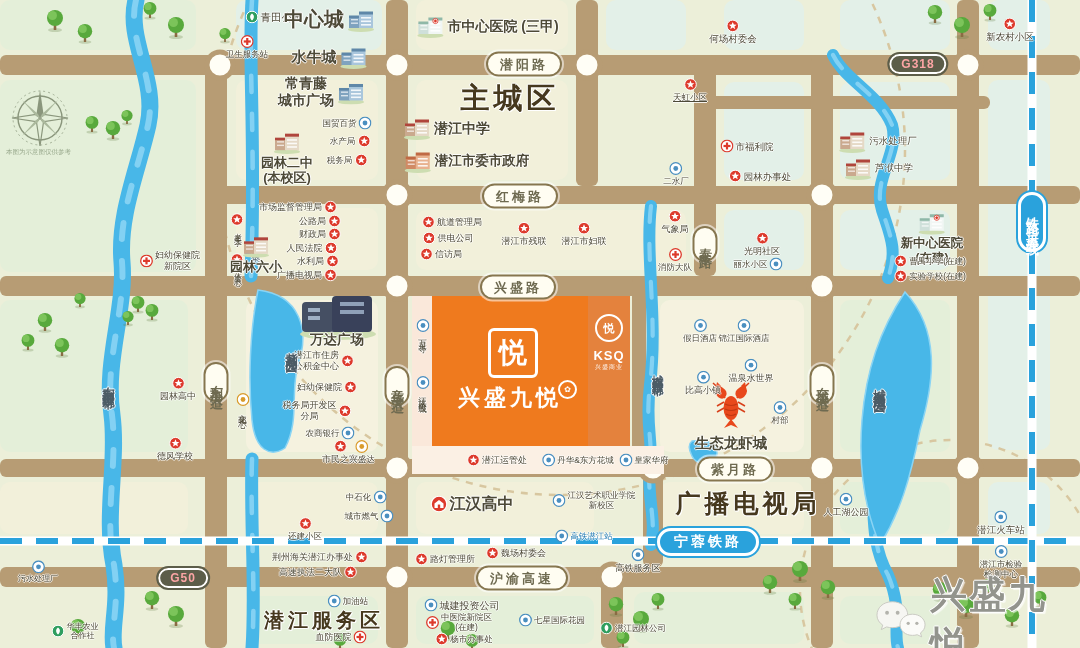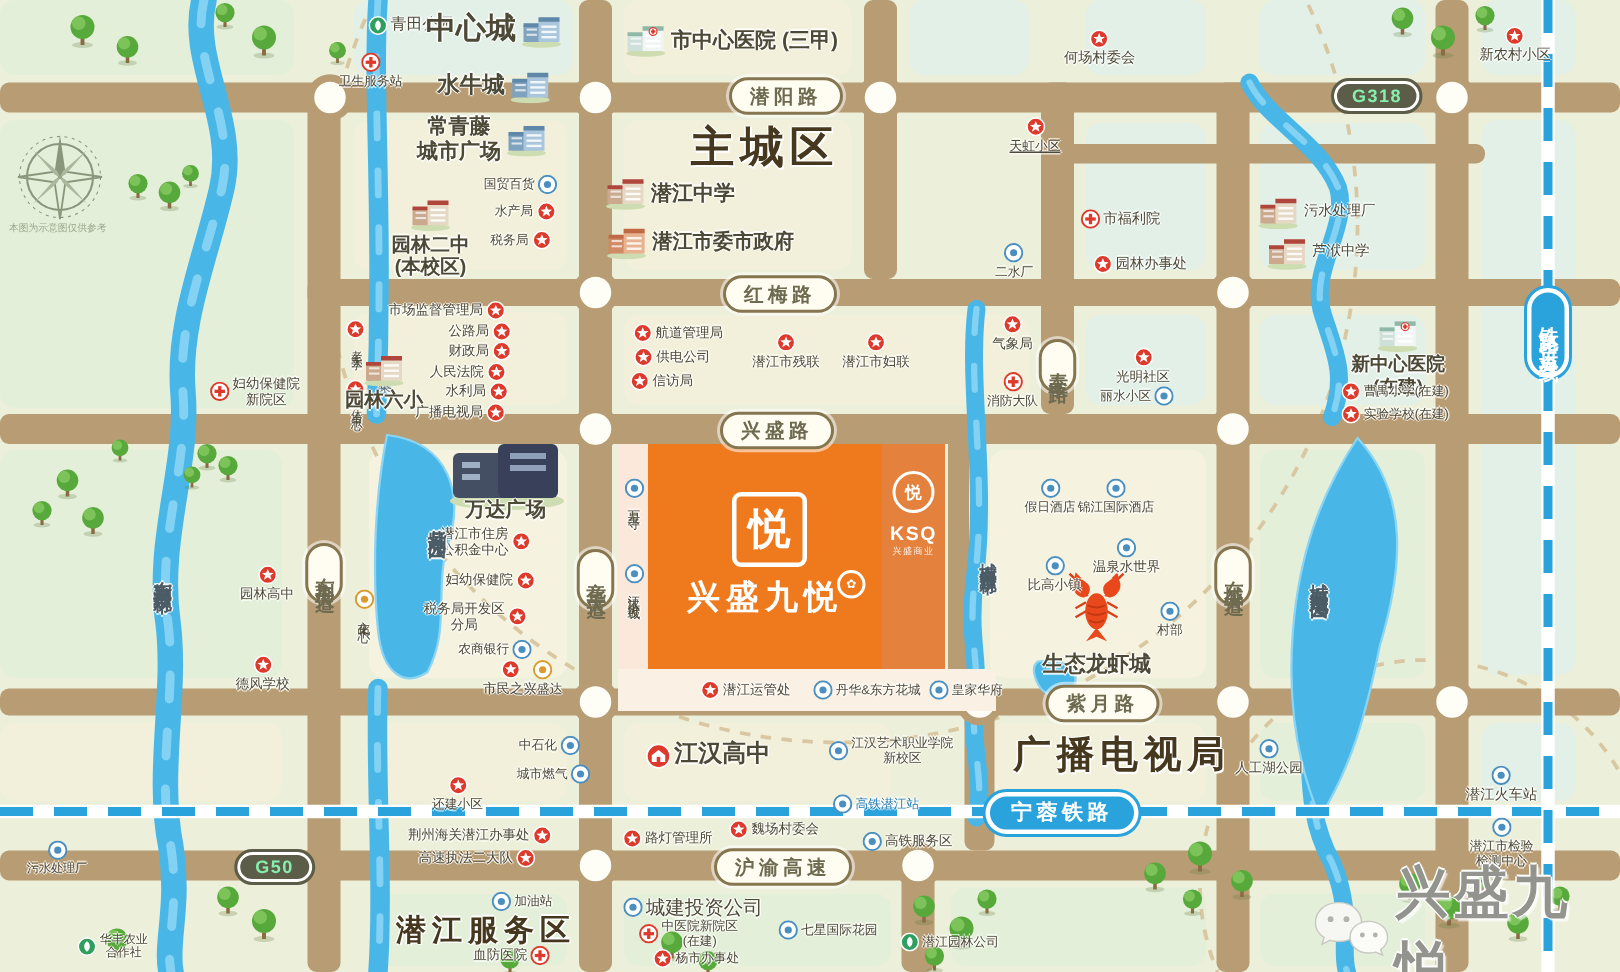--- a/index.html
+++ b/index.html
@@ -12,21 +12,21 @@
     text-shadow:0 1px 0 rgba(255,255,255,.85),0 -1px 0 rgba(255,255,255,.85),
     1px 0 0 rgba(255,255,255,.85),-1px 0 0 rgba(255,255,255,.85);}
   .lbl.col{flex-direction:column;gap:1px;}
   .lbl .vtxt{writing-mode:vertical-rl;letter-spacing:2px;}
   .cap{position:absolute;transform:translate(-50%,-50%);background:#fffdf2;
     border:2px solid #86764f;border-radius:999px;color:#6e6a50;font-weight:bold;
     display:flex;align-items:center;justify-content:center;z-index:40;
     box-shadow:0 0 0 2px rgba(255,255,255,.55);}
   .cap.h{height:21px;padding:0 12px;font-size:13px;letter-spacing:3px;}
   .cap.v{width:21px;padding:10px 0;font-size:13px;writing-mode:vertical-rl;letter-spacing:4px;}
-  .badge{position:absolute;transform:translate(-50%,-50%);background:#5c5d49;color:#86efac;
+  .badge{position:absolute;transform:translate(-50%,-50%);background:#5c5d49;color:#fca5a5;
     font-weight:bold;font-size:12px;border:2px solid #fff;outline:2px solid #5c5d49;
     border-radius:999px;padding:1px 10px;z-index:41;letter-spacing:1px;}
   .railpill{position:absolute;transform:translate(-50%,-50%);background:#2aa2dc;color:#fff;
     font-weight:bold;border:3px solid #fff;border-radius:999px;z-index:41;
     display:flex;align-items:center;justify-content:center;box-shadow:0 0 0 2px #2aa2dc;}
   .railpill.h{font-size:14px;padding:2px 14px;letter-spacing:3px;}
   .railpill.v{font-size:13px;writing-mode:vertical-rl;letter-spacing:5px;padding:12px 2px;}
   .district{position:absolute;transform:translate(-50%,-50%);font-weight:900;color:#46381e;
     letter-spacing:4px;z-index:35;white-space:nowrap;
     text-shadow:0 1px 0 #fff,0 -1px 0 #fff,1px 0 0 #fff,-1px 0 0 #fff,1px 1px 0 #fff;}
@@ -1204,21 +1204,21 @@
     </div>
     <div class="lbl" style="left: 516px; top: 553px; font-size: 9px;">
       <span style="display: inline-flex; flex-shrink: 0;">
         <svg width="13" height="13" viewBox="0 0 13 13">
           <circle cx="6.5" cy="6.5" r="5.8" fill="#dd3a2c" stroke="#fff" stroke-width="1"></circle>
           <polygon points="6.5,2.6 7.6,5.2 10.4,5.3 8.2,7.0 9.0,9.8 6.5,8.2 4.0,9.8 4.8,7.0 2.6,5.3 5.4,5.2" fill="#fff"></polygon>
         </svg>
       </span>
       <span>魏场村委会</span>
     </div>
-    <div class="lbl" style="left: 605px; top: 561px; font-size: 9px;">
+    <div class="lbl" style="left: 638px; top: 561px; font-size: 9px; flex-direction: column;">
       <span style="display: inline-flex; flex-shrink: 0;">
         <svg width="13" height="13" viewBox="0 0 13 13">
           <circle cx="6.5" cy="6.5" r="5.8" fill="#fff" stroke="#4a8fc0" stroke-width="1.3"></circle>
           <circle cx="6.5" cy="6.5" r="2.4" fill="#4a8fc0"></circle>
         </svg>
       </span>
       <span>高铁服务区</span>
     </div>
     <div class="lbl" style="left: 584px; top: 536px; font-size: 8.5px; color: rgb(42, 127, 181);">
       <span style="display: inline-flex; flex-shrink: 0;">
@@ -1241,21 +1241,21 @@
     <div class="lbl" style="left: 341px; top: 637px; font-size: 9px;">
       <span>血防医院</span>
       <span style="display: inline-flex; flex-shrink: 0;">
         <svg width="13" height="13" viewBox="0 0 13 13">
           <circle cx="6.5" cy="6.5" r="5.8" fill="#fff" stroke="#dd3a2c" stroke-width="1.3"></circle>
           <rect x="5.4" y="3" width="2.2" height="7" fill="#dd3a2c"></rect>
           <rect x="3" y="5.4" width="7" height="2.2" fill="#dd3a2c"></rect>
         </svg>
       </span>
     </div>
-    <div class="lbl" style="left: 462px; top: 605px; font-size: 13px;">
+    <div class="lbl" style="left: 462px; top: 605px; font-size: 10px;">
       <span style="display: inline-flex; flex-shrink: 0;">
         <svg width="13" height="13" viewBox="0 0 13 13">
           <circle cx="6.5" cy="6.5" r="5.8" fill="#fff" stroke="#4a8fc0" stroke-width="1.3"></circle>
           <circle cx="6.5" cy="6.5" r="2.4" fill="#4a8fc0"></circle>
         </svg>
       </span>
       <span>城建投资公司</span>
     </div>
     <div class="lbl" style="left: 459px; top: 622px; font-size: 8.5px;">
       <span style="display: inline-flex; flex-shrink: 0;">

